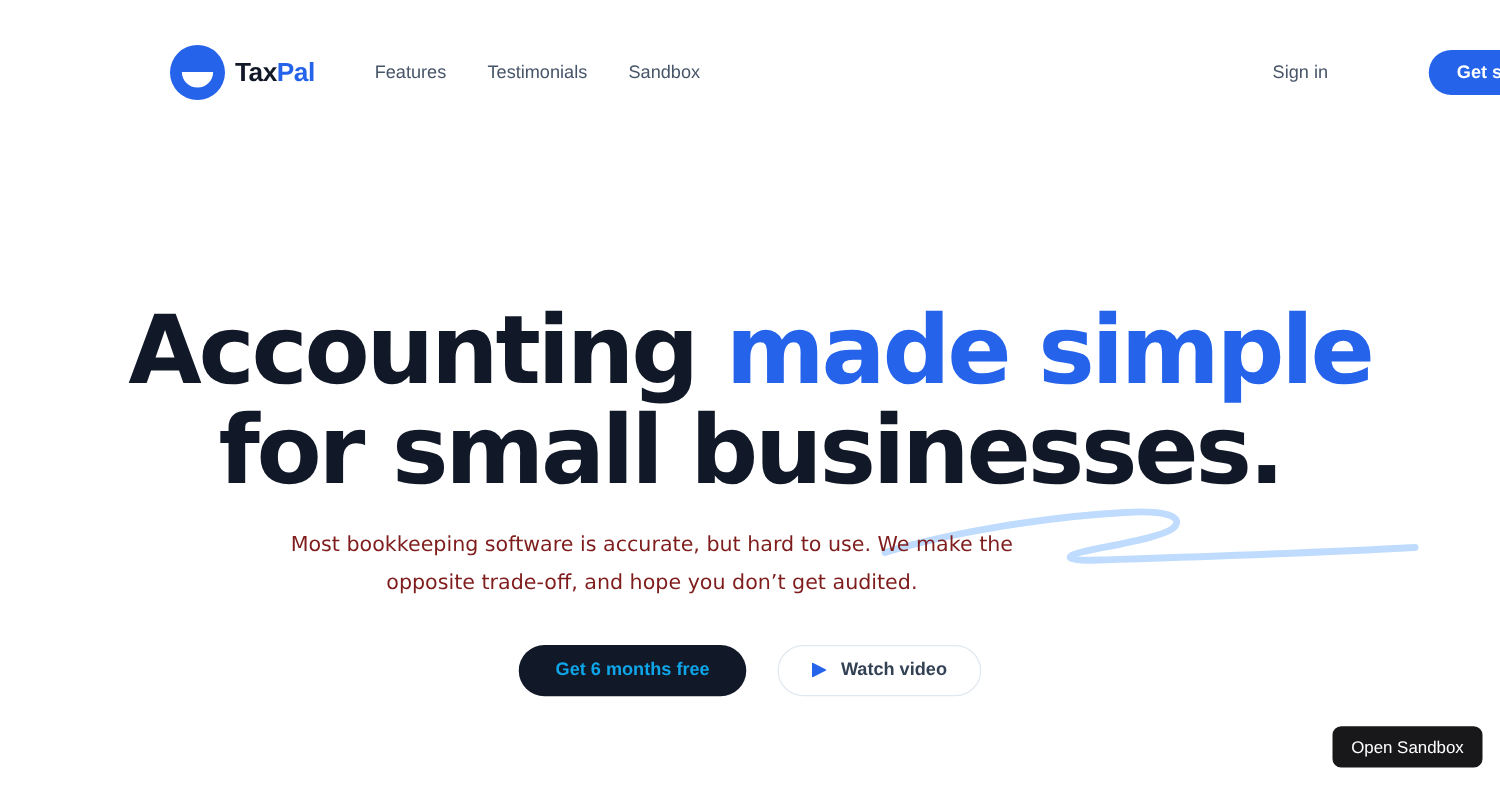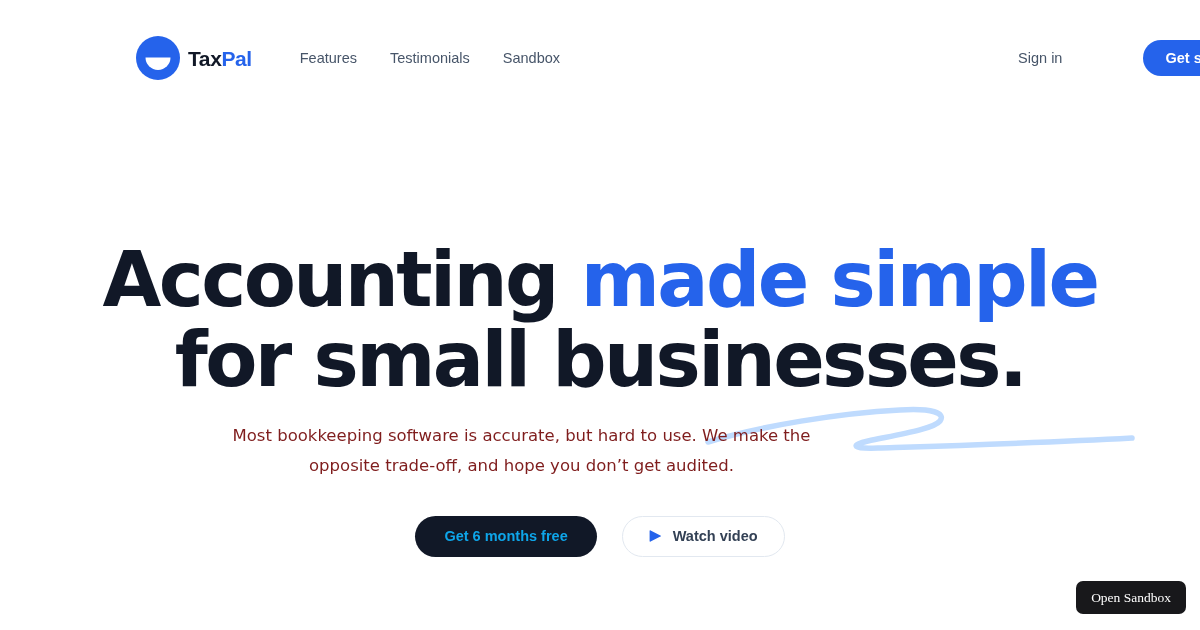--- a/index.html
+++ b/index.html
@@ -210,21 +210,21 @@
     position: absolute;
     right: 14px;
     bottom: 16px;
     background: #18181b;
     color: #ffffff;
     font-size: 13.5px;
     border-radius: 7px;
     padding: 10px 15px;
     line-height: 1;
     white-space: nowrap;
-    font-family: Liberation Serif, serif;
+    font-family: Liberation Sans, sans-serif;
     cursor: pointer;
   }
 </style>
 </head>
 <body>
 
 <header class="site-header">
 
   <a class="brand" href="#">
     <svg class="brand-mark" viewBox="0 0 44 44">

